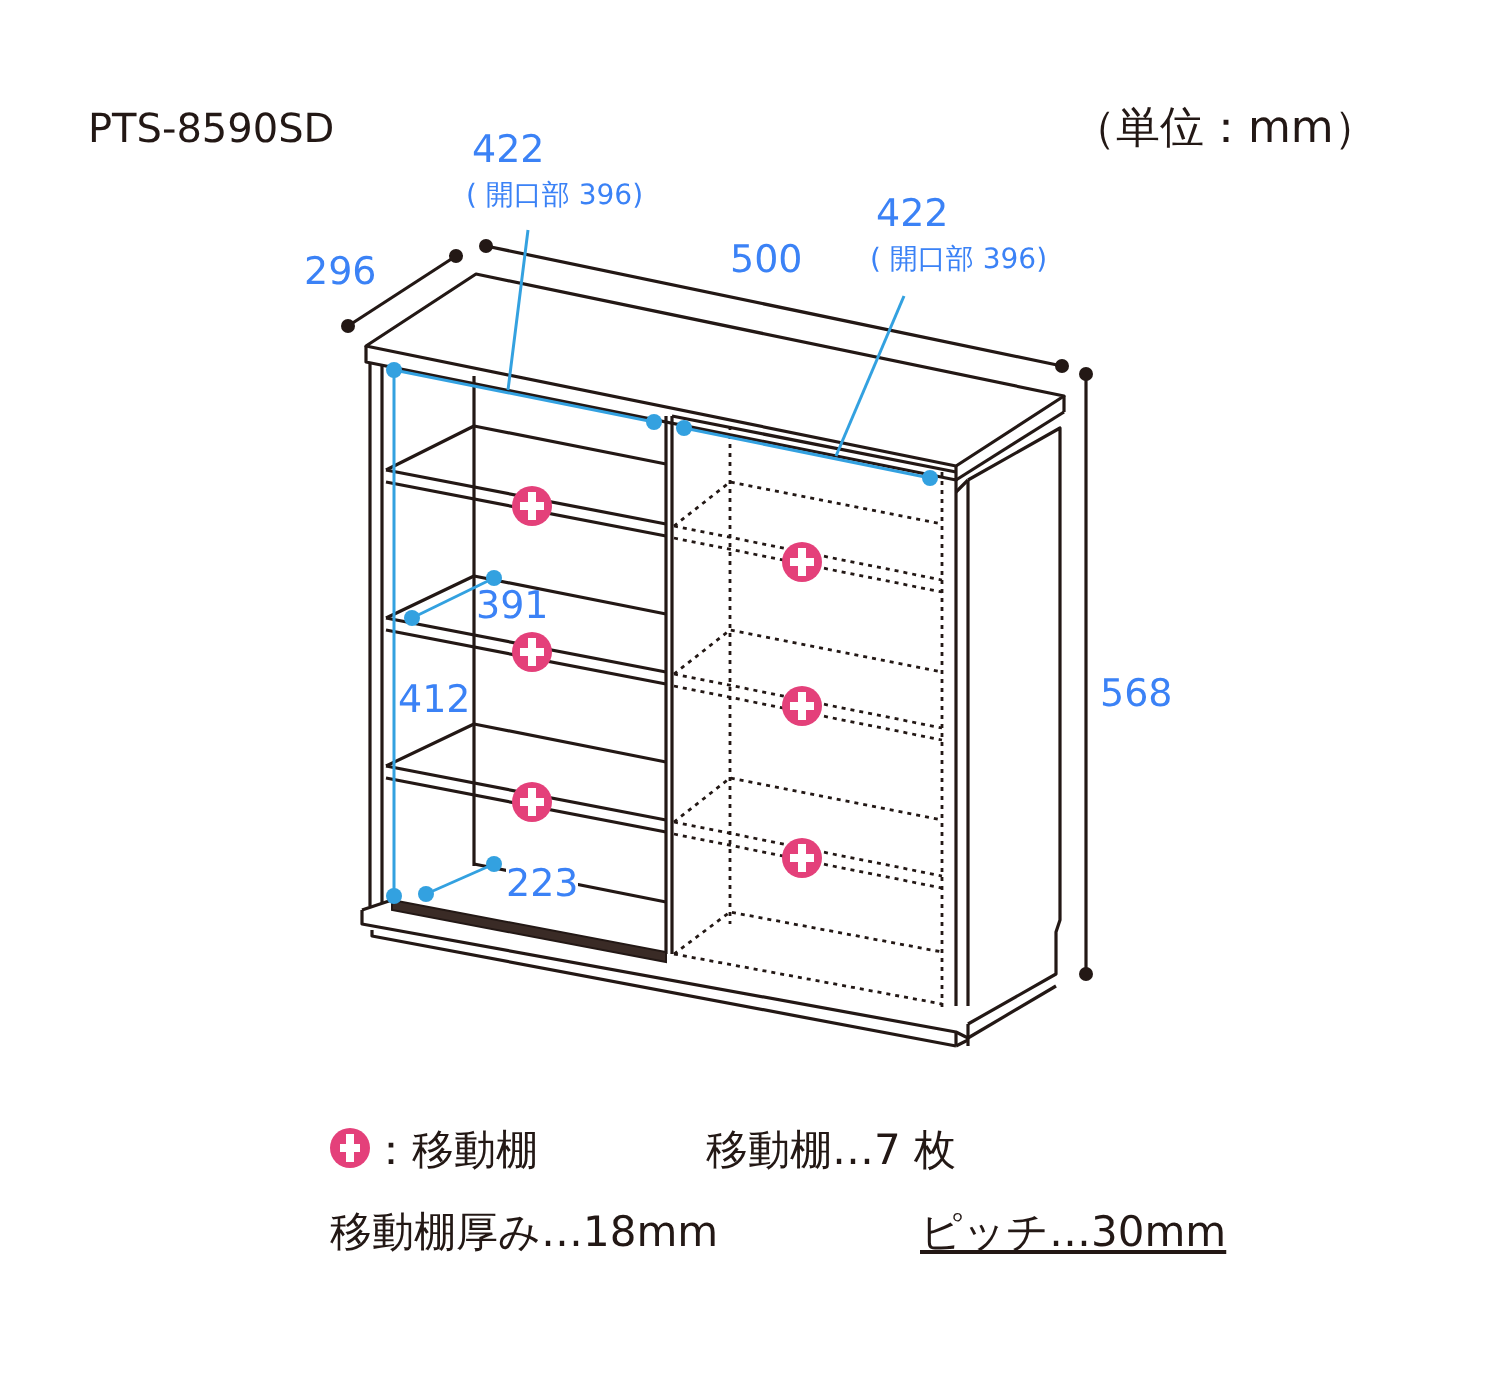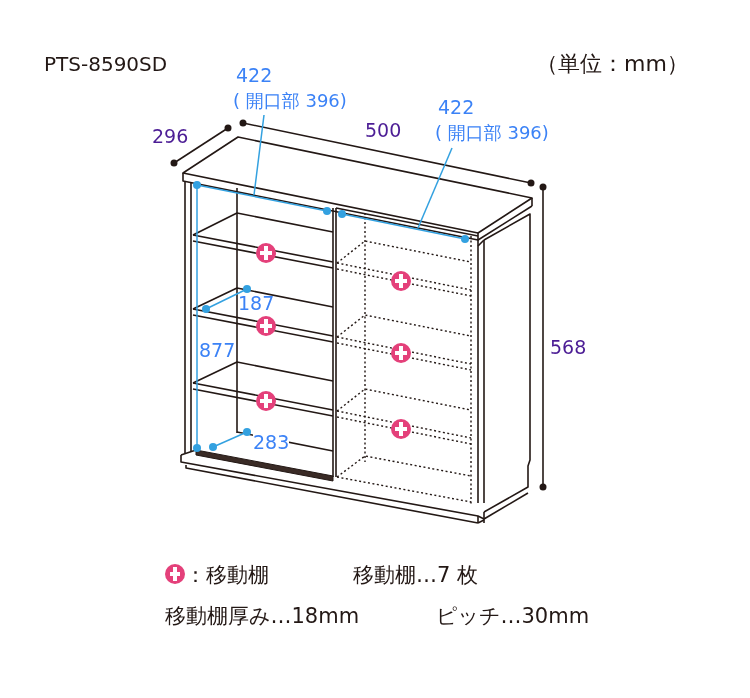--- a/index.html
+++ b/index.html
@@ -1,24 +1,24 @@
 <!DOCTYPE html>
 <html><head>
 <meta charset="utf-8">
 <style>
   html, body { margin: 0; padding: 0; background: #ffffff; }
   body { width: 750px; height: 698px; position: relative; overflow: hidden;
          font-family: "DejaVu Sans", "Liberation Sans", sans-serif; color: #231815; }
   .abs { position: absolute; white-space: nowrap; }
   .model { left: 44px; top: 52px; font-size: 20px; letter-spacing: 0px; }
   .unit { left: 536px; top: 49px; font-size: 22px; }
-  .dim { font-size: 19px; color: #4c1d95; }
+  .dim { font-size: 19px; color: #3b82f6; }
   .blue { color: #3b82f6; text-align: center; }
   .blue-big { font-size: 19px; }
-  .blue-small { font-size: 18px; }
+  .blue-small { font-size: 14px; }
   svg.drawing { position: absolute; left: 0; top: 0; }
   .legend { font-size: 21px; color: #231815; }
   .legend-icon { display: inline-block; width: 20px; height: 20px; border-radius: 50%;
                  background: #e4407a; position: relative; vertical-align: -2px; }
   .legend-icon::before { content: ""; position: absolute; left: 8px; top: 3px; width: 4px; height: 14px; background: #fff; }
   .legend-icon::after { content: ""; position: absolute; left: 5px; top: 8px; width: 10px; height: 4px; background: #fff; }
 </style>
 </head>
 <body>
 
@@ -160,22 +160,22 @@
 
 <div class="abs dim" style="left:152px; top:125px;">296</div>
 <div class="abs dim" style="left:365px; top:119px;">500</div>
 <div class="abs dim" style="left:550px; top:336px;">568</div>
 
 <div class="abs blue blue-big" style="left:236px; top:64px;">422</div>
 <div class="abs blue blue-small" style="left:233px; top:89px;">( 開口部 396)</div>
 <div class="abs blue blue-big" style="left:438px; top:96px;">422</div>
 <div class="abs blue blue-small" style="left:435px; top:121px;">( 開口部 396)</div>
 
-<div class="abs blue blue-big" style="left:199px; top:339px; background:#fff;">877</div>
-<div class="abs blue blue-big" style="left:238px; top:292px;">187</div>
-<div class="abs blue blue-big" style="left:253px; top:431px; background:#fff;">283</div>
+<div class="abs blue blue-big" style="left:199px; top:339px; background:#fff;">412</div>
+<div class="abs blue blue-big" style="left:238px; top:292px;">391</div>
+<div class="abs blue blue-big" style="left:253px; top:431px; background:#fff;">223</div>
 
 <div class="abs legend" style="left:165px; top:561px;">
   <span class="legend-icon"></span><span>：移動棚</span>
 </div>
 <div class="abs legend" style="left:353px; top:561px;">移動棚…7 枚</div>
 <div class="abs legend" style="left:165px; top:602px;text-align:right;">移動棚厚み…18mm</div>
-<div class="abs legend" style="left:436px; top:602px;">ピッチ…30mm</div>
+<div class="abs legend" style="left:460px; top:602px;text-decoration:underline;">ピッチ…30mm</div>
 
 </body></html>

